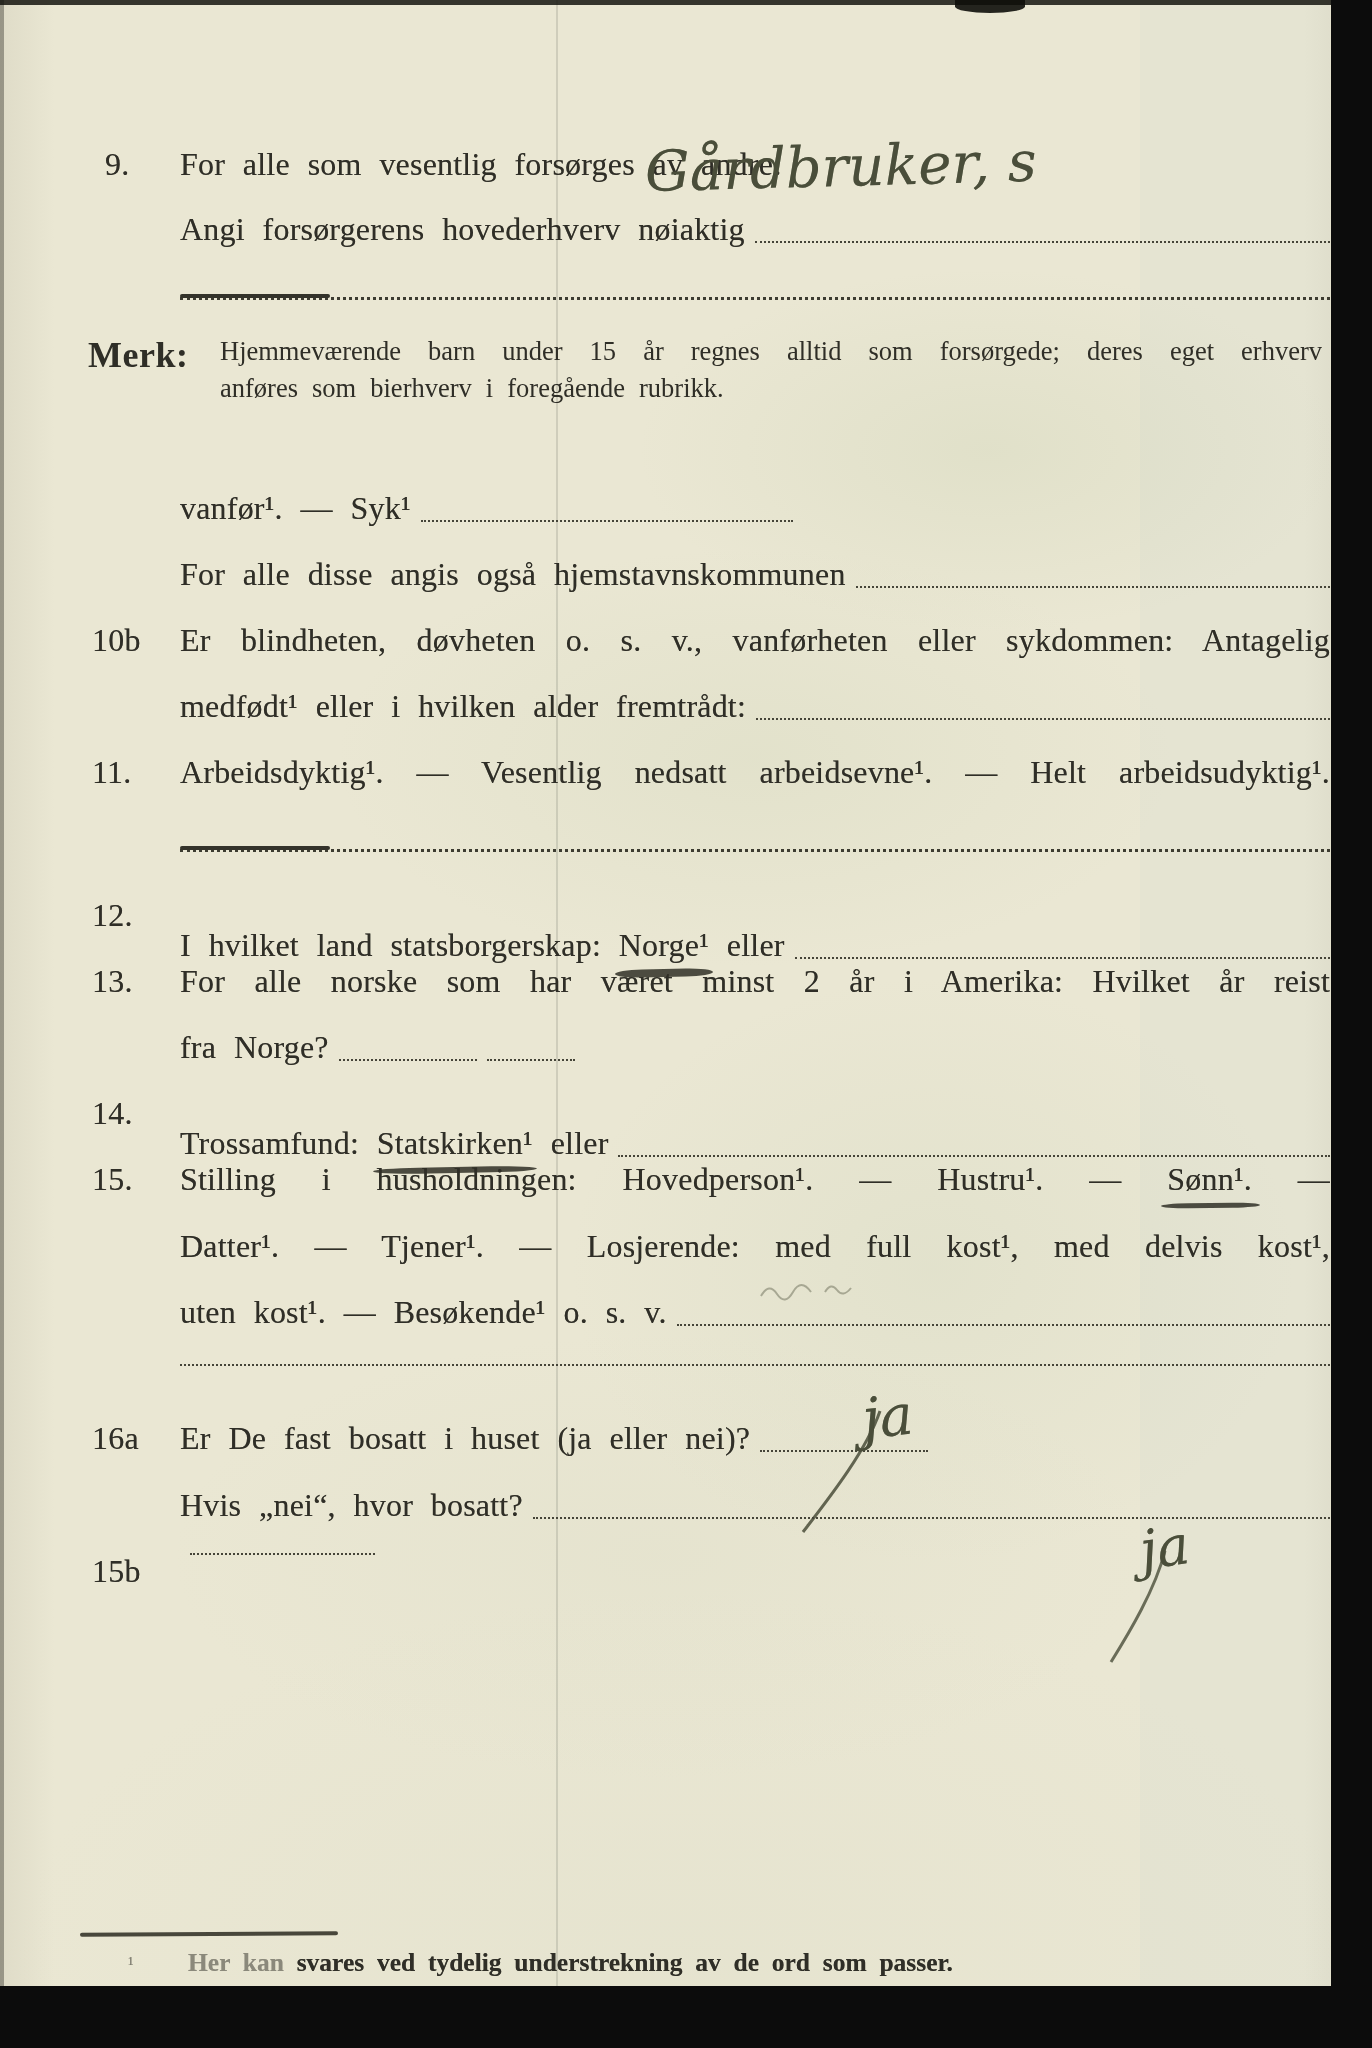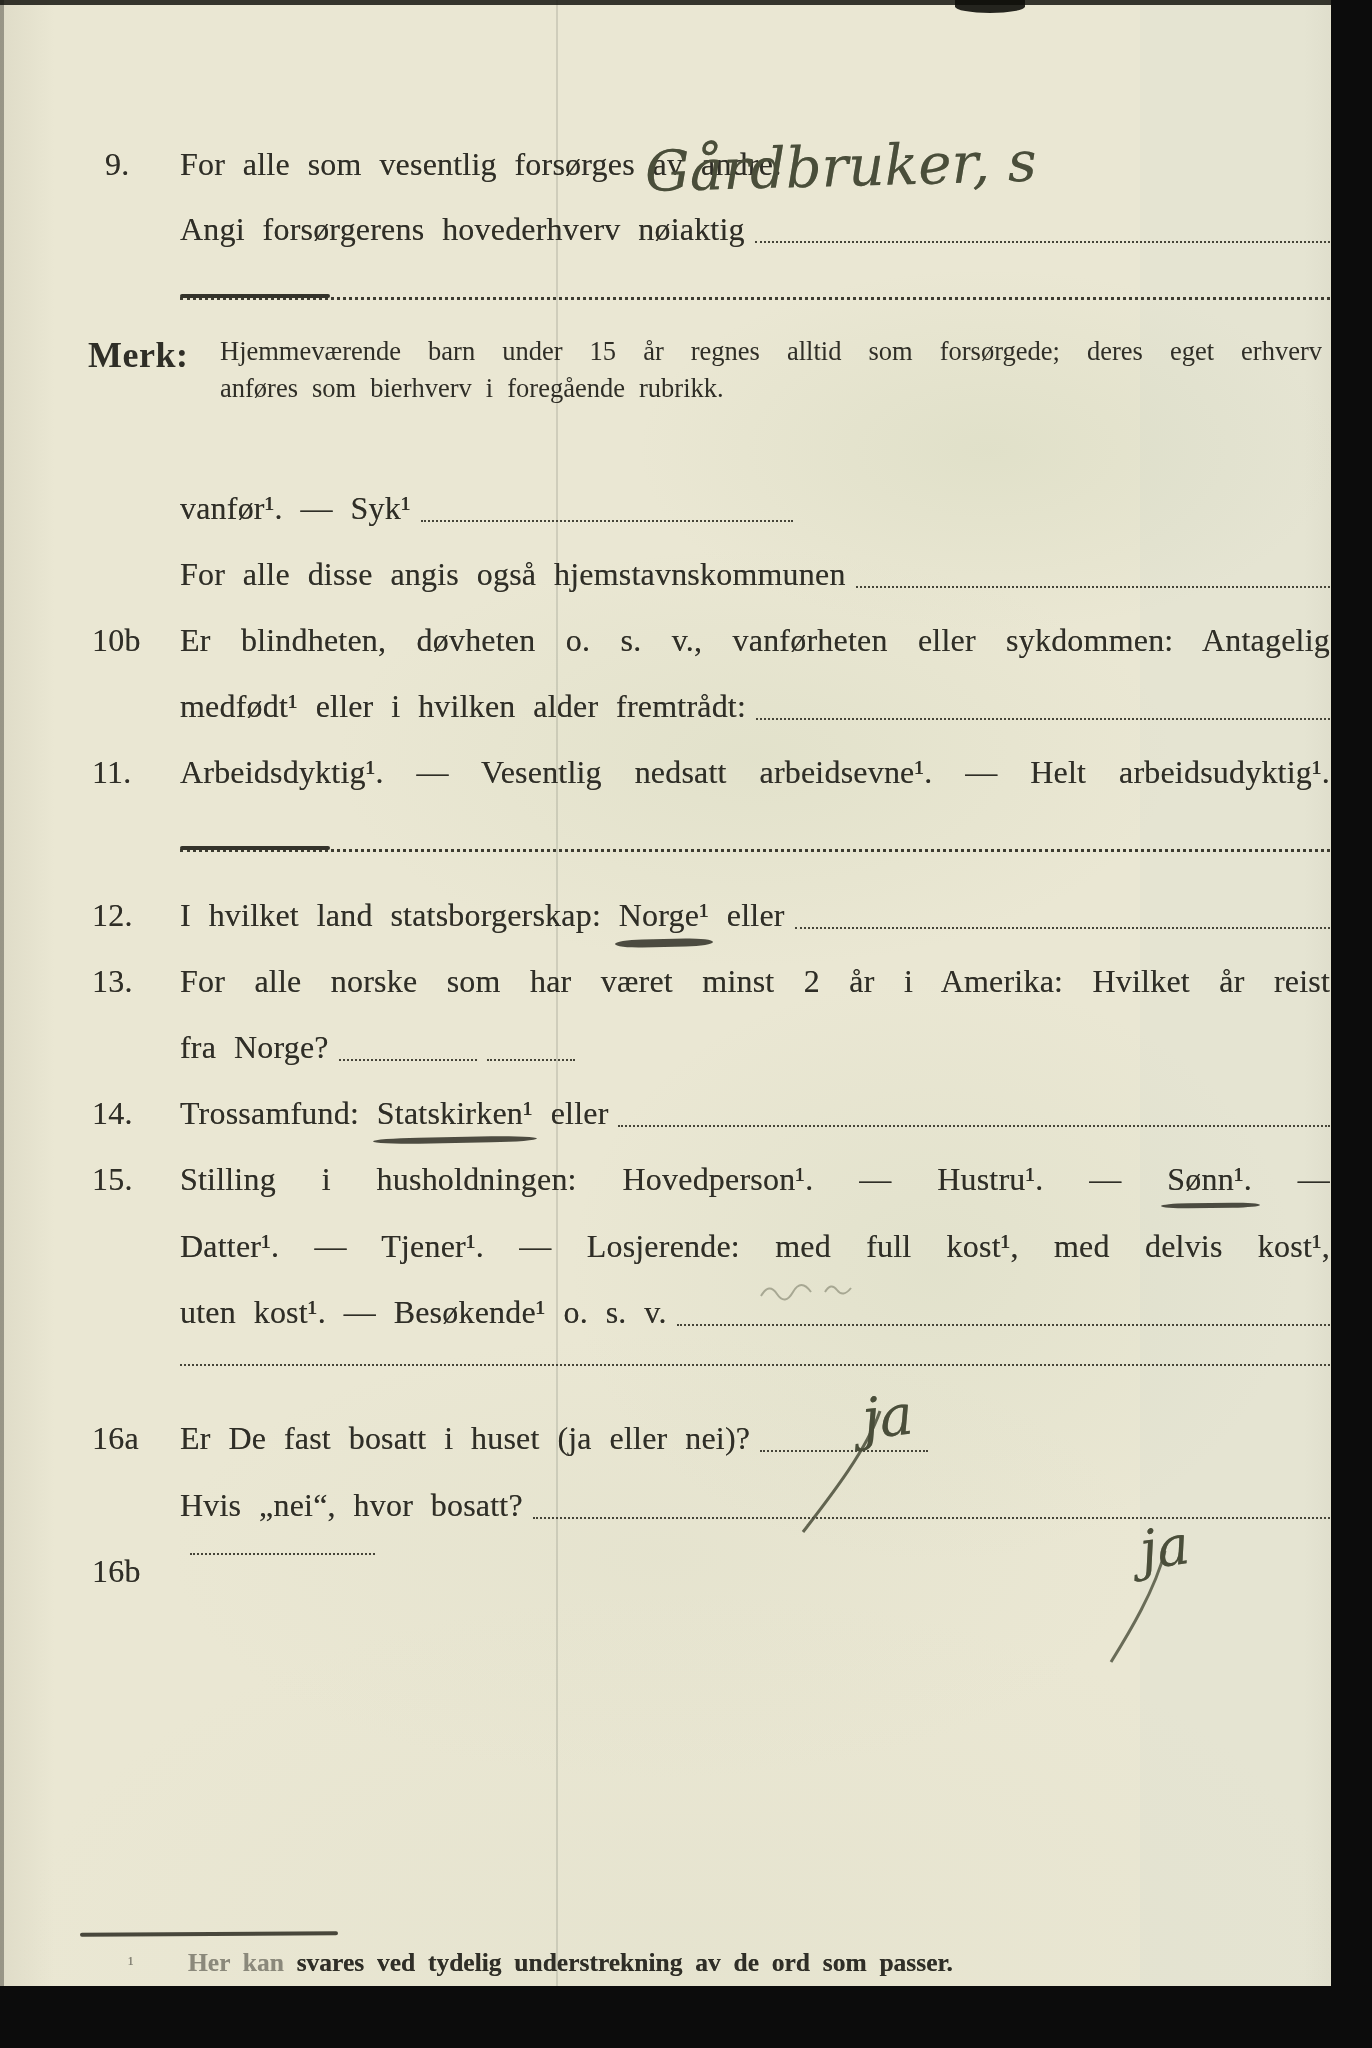--- a/index.html
+++ b/index.html
@@ -37,21 +37,21 @@
   .jl{white-space:normal;text-align:justify;text-align-last:justify;text-justify:inter-word;}
   .flexrow{display:flex;align-items:flex-end;}
   .qnum{position:absolute;left:-88px;top:0;}
   .dots{border-bottom:2.5px dotted #454438;margin:0 0 5px 10px;}
   .dots.fill{flex:1;}
   .spacer{flex:1;}
   .rule{position:absolute;left:180px;width:1150px;height:4px;border-bottom:3px dotted #3d3c31;}
   .rule .solidseg{position:absolute;left:0;top:1px;height:4px;width:150px;background:#34332a;border-radius:2px;}
   .rule.fine{border-bottom:2.5px dotted #454438;}
 
-  .pen{position:relative;}
+  .pen{position:relative;margin-top:30px;}
   .pen::after{
     content:"";position:absolute;left:-4px;right:-4px;background:#35352b;
     border-radius:50% / 90%;opacity:.88;
   }
   .pen-a::after{bottom:-13px;height:8px;transform:rotate(-1.2deg);}
   .pen-b::after{bottom:-11px;height:6px;transform:rotate(-1deg);}
   .pen-c::after{bottom:-11px;height:5px;left:-6px;right:-8px;transform:rotate(-.6deg);}
 
   .merk-label{position:absolute;left:88px;font-size:36px;font-weight:bold;letter-spacing:.5px;}
   .merk-line{position:absolute;left:220px;width:1102px;font-size:26.5px;line-height:1.3;
@@ -176,21 +176,21 @@
   <div class="hw" style="left:862px;top:1384px;font-size:56px;transform:rotate(-6deg)">ja</div>
   <svg class="hw-tail" style="left:800px;top:1408px" width="85" height="128" viewBox="0 0 85 128">
     <path d="M80,3 C66,44 26,94 3,124" fill="none" stroke="#4a4e3a" stroke-width="3" opacity=".85"></path>
   </svg>
   <div class="row flexrow" style="top:1487px">
     <span>Hvis „nei“, hvor bosatt?</span>
     <span class="dots fill"></span>
   </div>
 
   <div class="row flexrow" style="top:1553px">
-    <span class="qnum">16b</span>
+    <span class="qnum">15b</span>
     <span class="dots" style="flex:0 0 185px"></span>
     <span class="spacer"></span>
   </div>
   <div class="hw" style="left:1140px;top:1516px;font-size:54px;transform:rotate(-8deg)">ja</div>
   <svg class="hw-tail" style="left:1108px;top:1548px" width="62" height="118" viewBox="0 0 62 118">
     <path d="M57,3 C47,42 21,85 3,114" fill="none" stroke="#4a4e3a" stroke-width="3" opacity=".8"></path>
   </svg>
 
   <div class="fnsep"></div>
   <div class="fnmark">¹</div>

